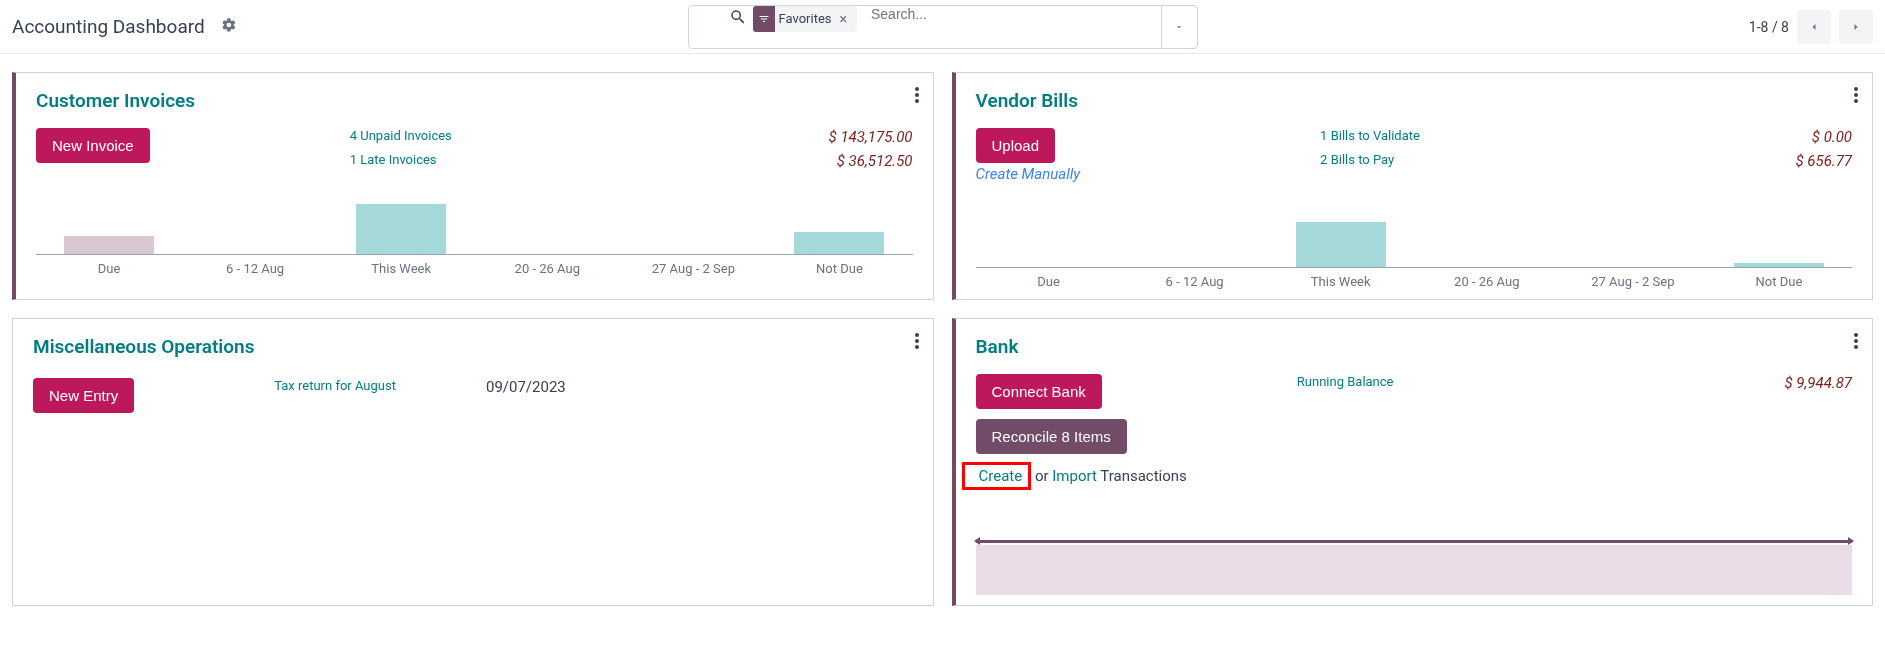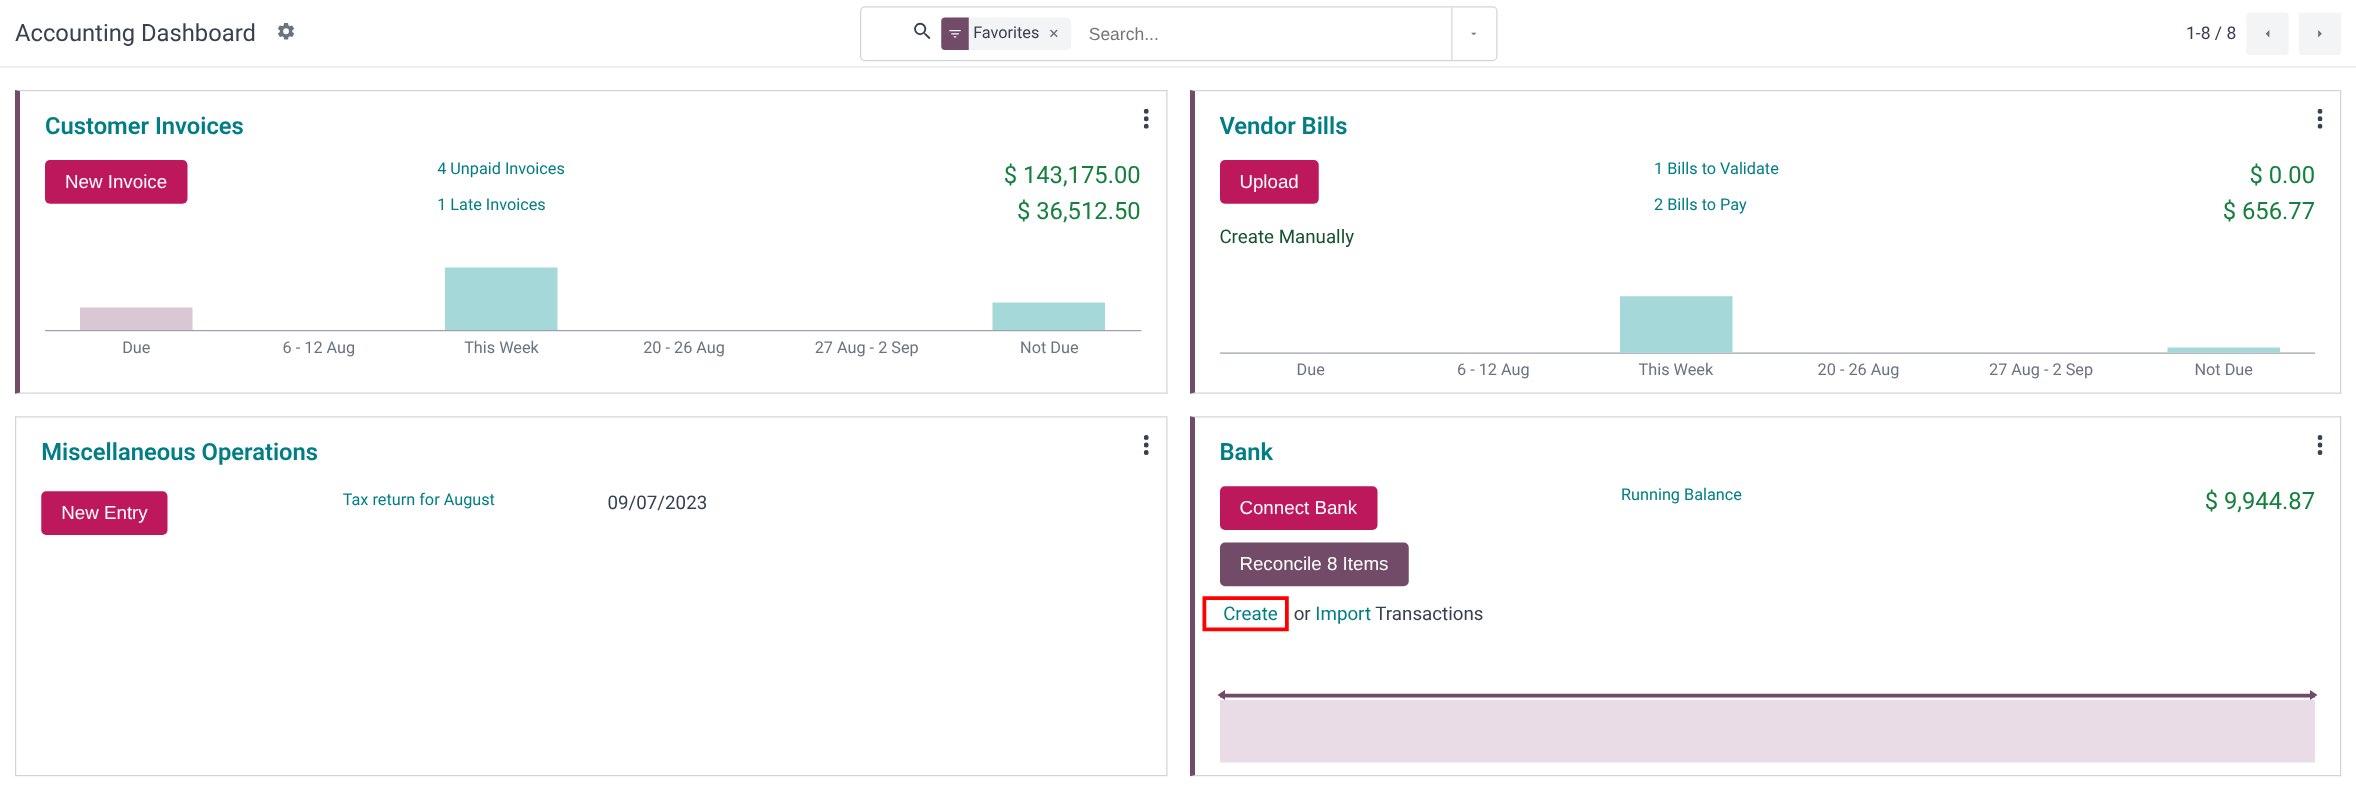--- a/index.html
+++ b/index.html
@@ -1,20 +1,20 @@
 <!DOCTYPE html>
 <html><head>
 <meta charset="utf-8">
 <style>
   * { box-sizing: border-box; margin: 0; padding: 0; }
   body { font-family: -apple-system, BlinkMacSystemFont, "Segoe UI", Roboto, Arial, sans-serif; font-size: 14px; color: #374151; background: #ffffff; width: 1885px; }
   .topbar { display: flex; align-items: center; height: 54px; border-bottom: 1px solid #e5e7eb; padding: 0 12px; position: relative; }
   .breadcrumb { font-size: 19px; color: #374151; display: flex; align-items: center; gap: 16px; }
   .gear svg { width: 16px; height: 16px; fill: #6b7280; }
-  .searchwrap { position: absolute; left: 50%; transform: translateX(-50%); display: flex; align-items: center; border: 1px solid #d1d5db; border-radius: 4px; height: 44px; width: 510px; background: #fff; padding-left: 32px; }
+  .searchwrap { position: absolute; left: 50%; transform: translateX(-50%); display: flex; align-items: flex-start; border: 1px solid #d1d5db; border-radius: 4px; height: 44px; width: 510px; background: #fff; padding-left: 32px; }
   .search-left { display: flex; align-items: center; gap: 6px; padding: 0 8px; }
   .chip { display: flex; align-items: center; background: #f3f4f6; border-radius: 4px; height: 26px; padding: 0 6px 0 0; gap: 4px; }
   .chip-funnel { background: #714b67; border-radius: 3px 0 0 3px; width: 22px; height: 26px; display: flex; align-items: center; justify-content: center; }
   .chip-funnel svg { width: 12px; height: 12px; fill: #fff; }
   .chip-label { font-size: 13px; color: #374151; }
   .chip-x { font-size: 14px; color: #6b7280; padding: 0 4px; cursor: pointer; }
   .search-input { border: none; outline: none; flex: 1; font-size: 14px; color: #374151; padding: 0 6px; }
   .search-caret { border-left: 1px solid #d1d5db; width: 36px; height: 100%; display: flex; align-items: center; justify-content: center; cursor: pointer; }
   .search-caret svg { width: 10px; height: 10px; fill: #6b7280; }
   .pager { margin-left: auto; display: flex; align-items: center; gap: 8px; font-size: 14px; color: #374151; }
@@ -27,22 +27,22 @@
   .card-title { font-size: 19px; color: #017e84; font-weight: 600; margin-bottom: 16px; display: inline-block; }
   .card-menu { position: absolute; top: 14px; right: 14px; cursor: pointer; }
   .card-menu svg { width: 4px; height: 16px; fill: #374151; }
 
   .row1 { display: flex; gap: 30px; }
   .btn { background: #be185d; color: #fff; border: none; padding: 9px 16px; font-size: 15px; border-radius: 4px; cursor: pointer; font-weight: 500; }
   .btn.secondary { background: #714b67; }
   .stats { flex: 1; display: flex; flex-direction: column; gap: 6px; }
   .stat { display: flex; justify-content: space-between; }
   .link { color: #017e84; cursor: pointer; font-size: 13px; }
-  .amount { color: #15803d; font-size: 19px; }
-  .sublink { color: #14532d; font-size: 15px; margin-top: 17px; display: inline-block; cursor: pointer; }
+  .amount { color: #7f1d1d; font-size: 15px; font-style: italic; }
+  .sublink { color: #3b82f6; font-size: 15px; margin-top: 2px; display: inline-block; cursor: pointer; font-style: italic; }
 
   .chart { margin-top: 24px; }
   .bars { display: flex; align-items: flex-end; height: 60px; border-bottom: 0px solid transparent; }
   .bar-col { flex: 1; display: flex; flex-direction: column; align-items: center; }
   .bar { width: 90px; background: #a5d8d8; }
   .bar.due { background: #d9c8d4; }
   .labels { display: flex; border-top: 1px solid #9ca3af; }
   .labels .lab { flex: 1; text-align: center; font-size: 13px; color: #6b7280; padding-top: 6px; }
 
   .misc-row { display: flex; gap: 90px; align-items: flex-start; margin-top: 4px; }

